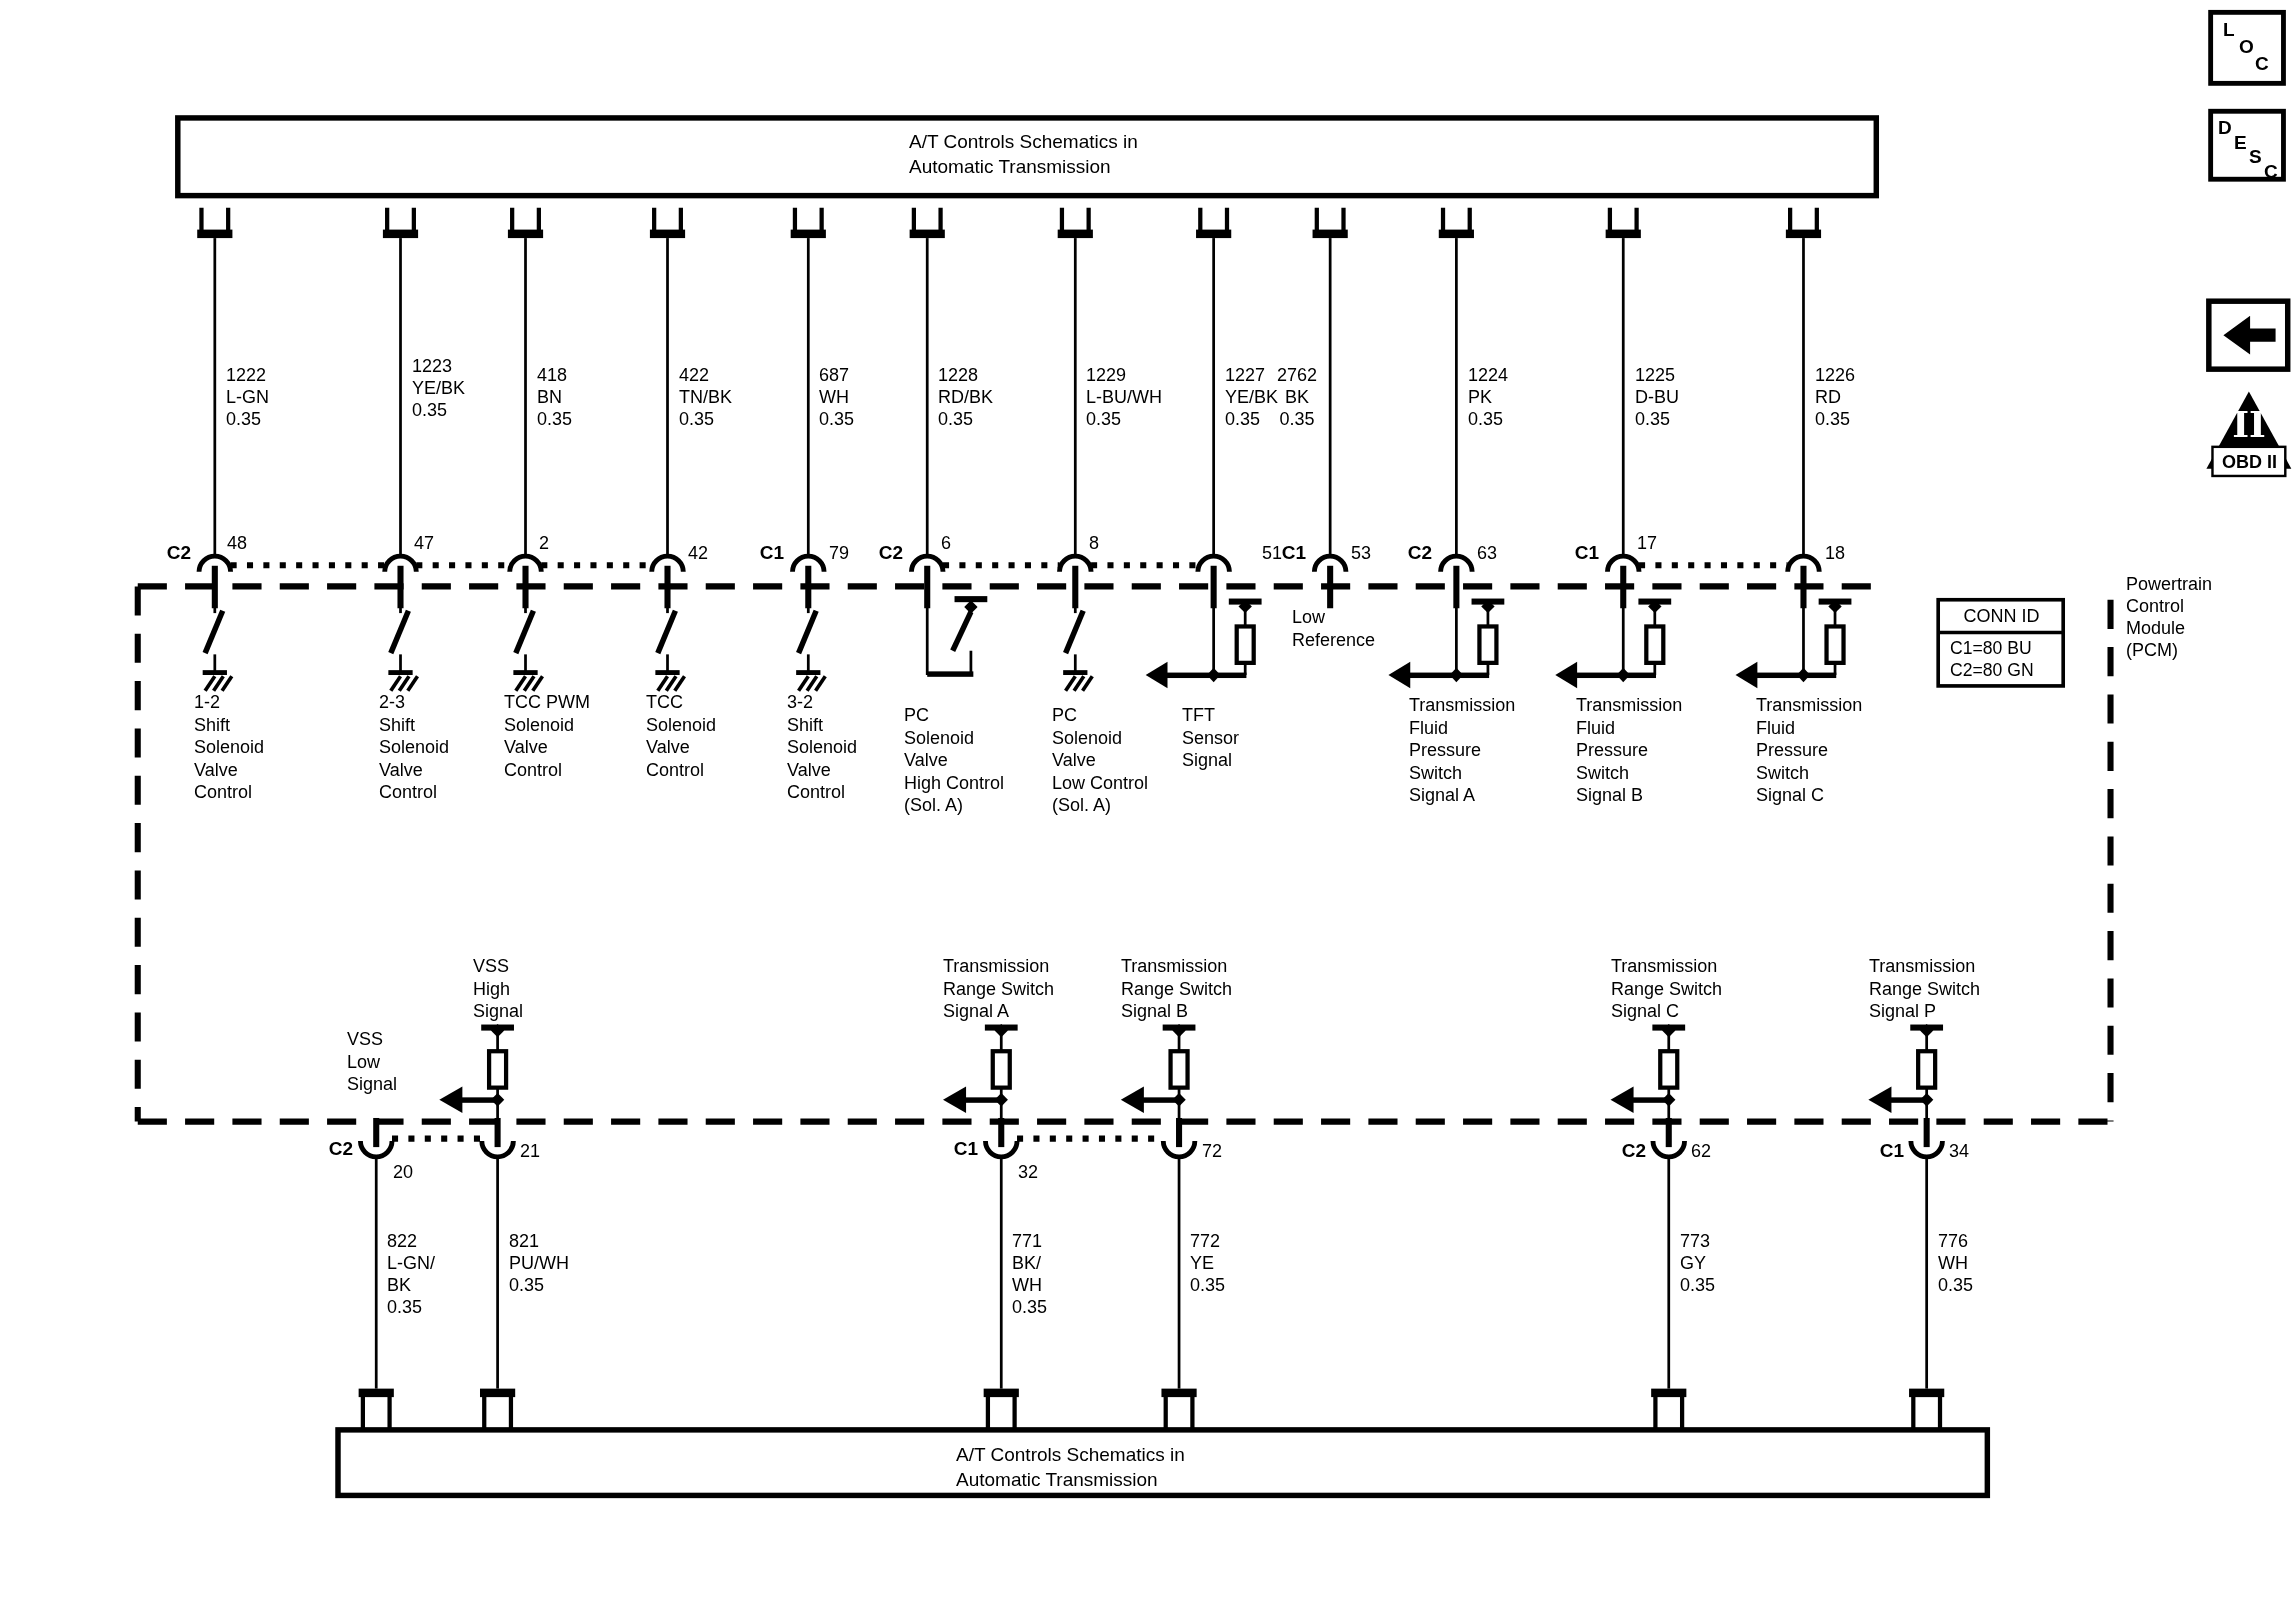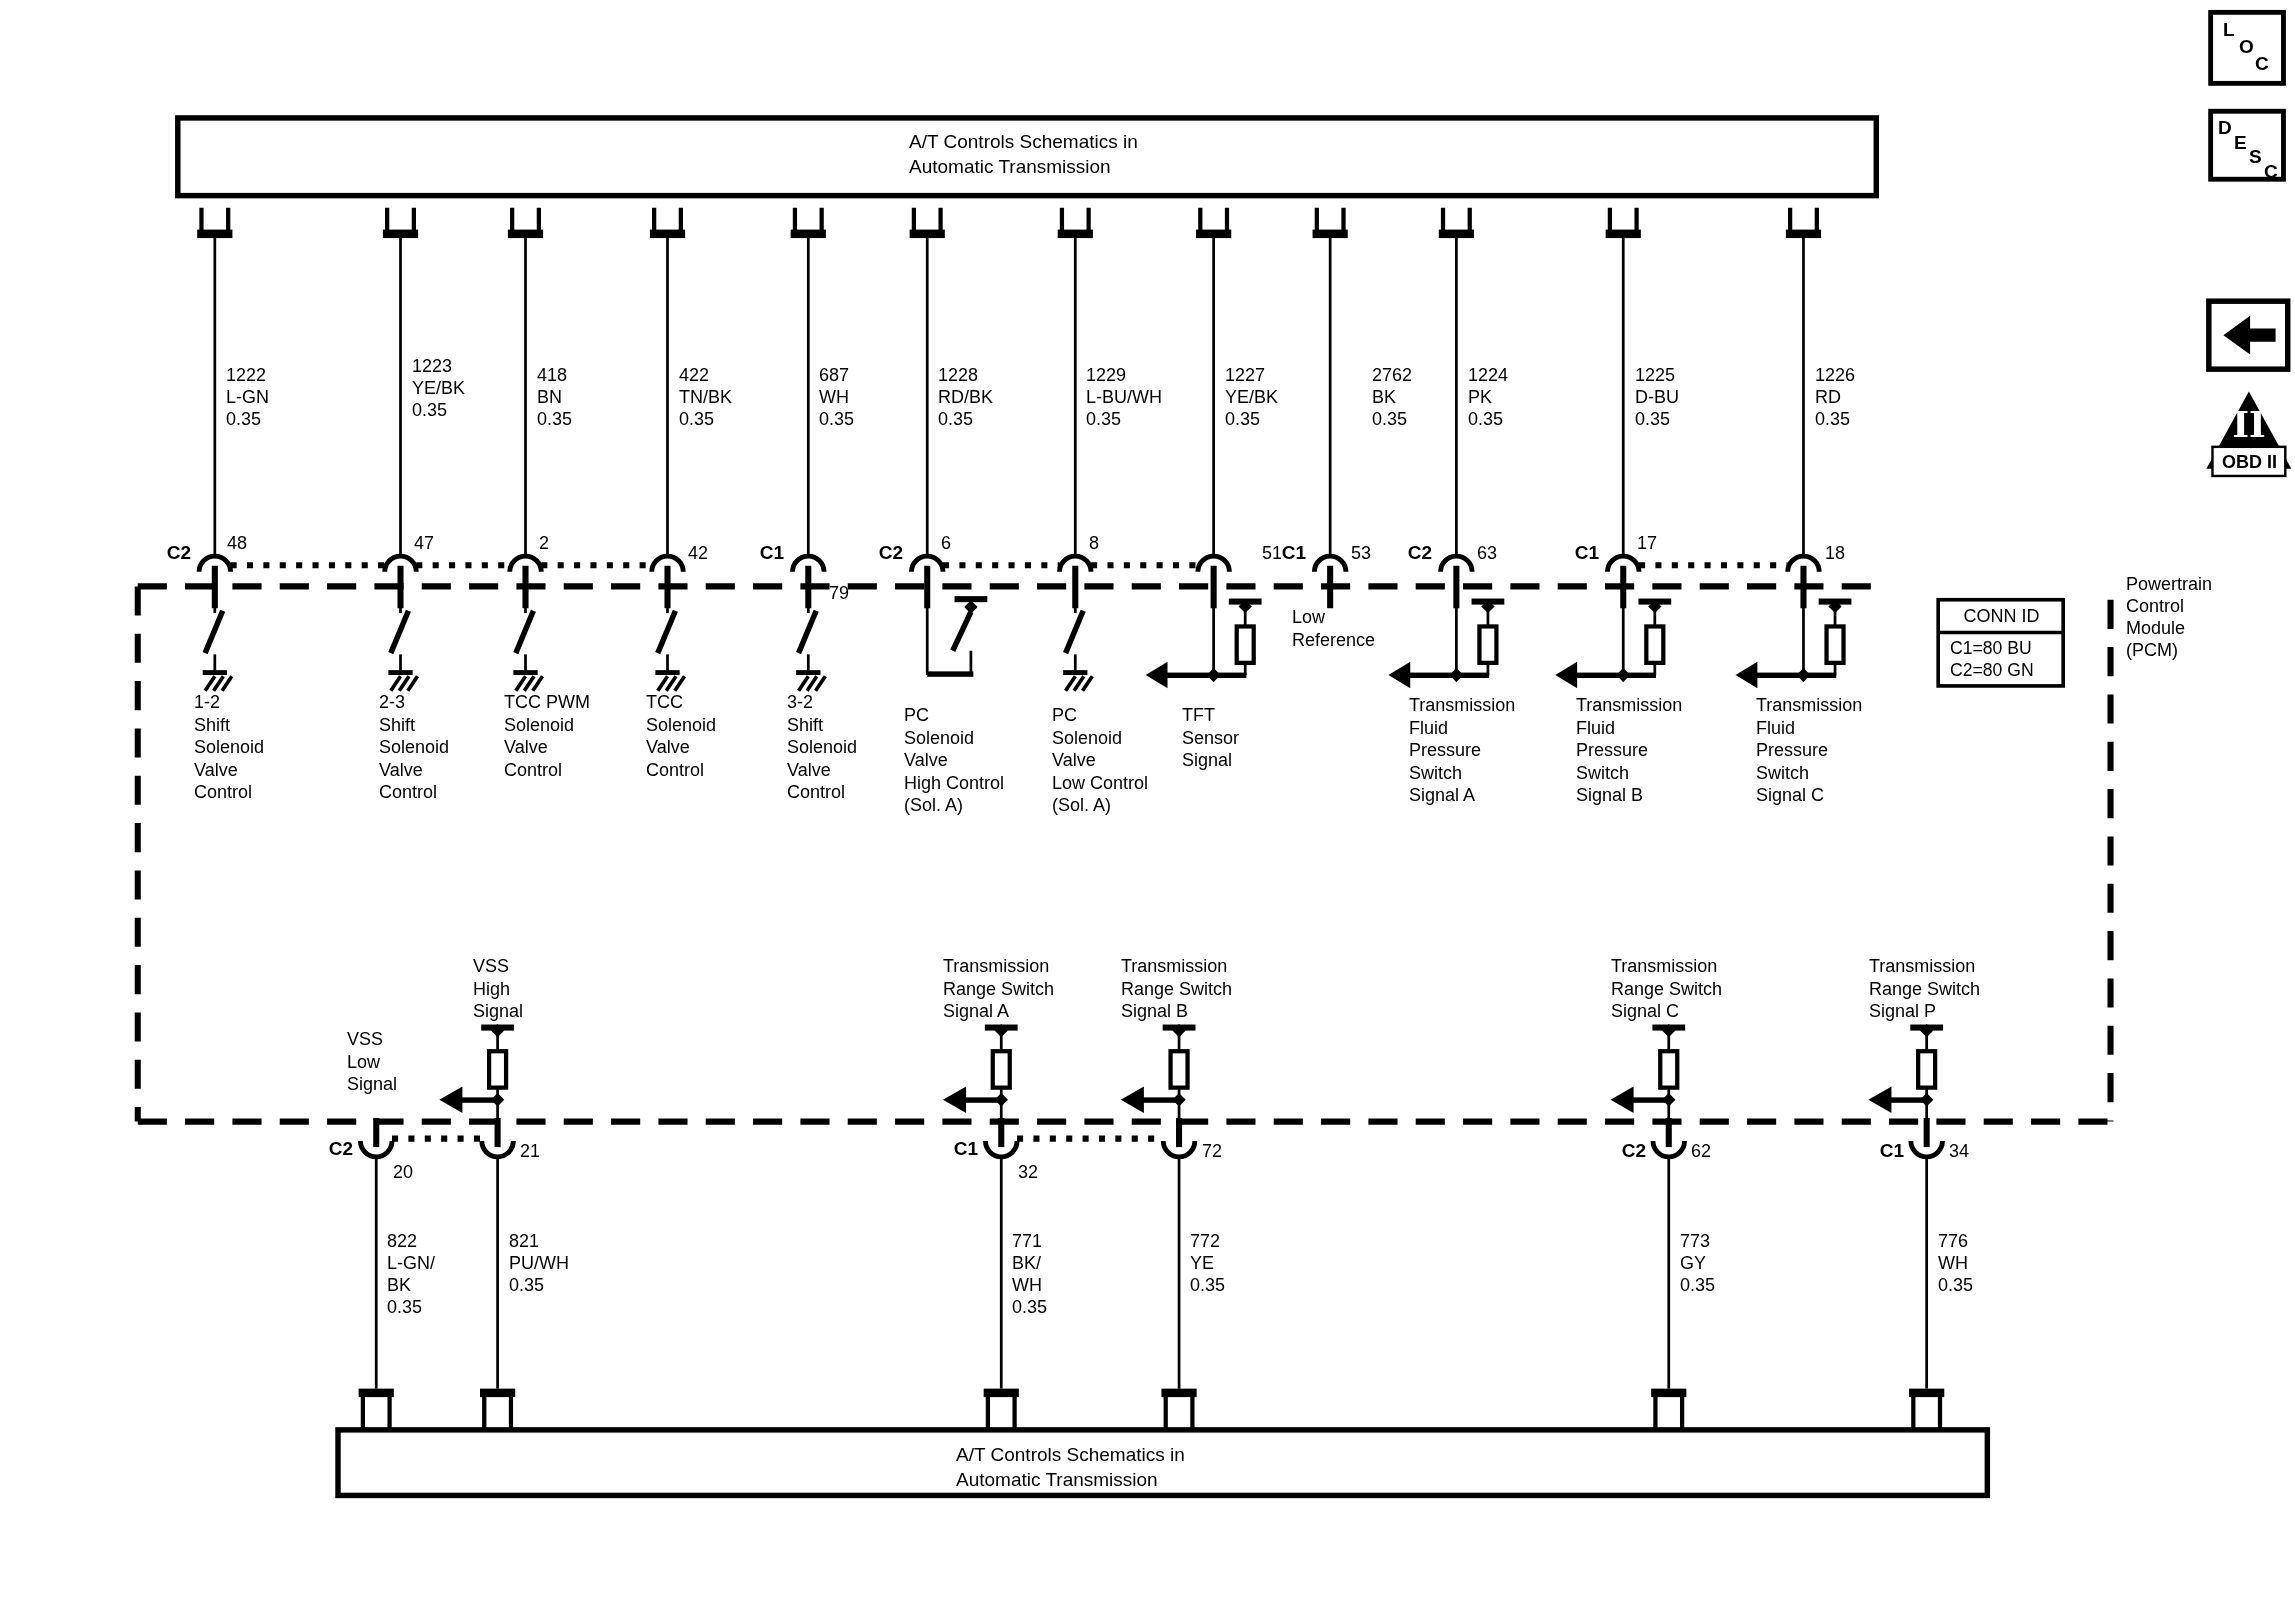--- a/index.html
+++ b/index.html
@@ -201,21 +201,21 @@
 <div class="lb" style="left:1086px;top:364px;">
       <div>1229</div>
       <div>L-BU/WH</div>
       <div>0.35</div>
     </div>
 <div class="lb" style="left:1225px;top:364px;">
       <div>1227</div>
       <div>YE/BK</div>
       <div>0.35</div>
     </div>
-<div class="lb" style="left:1372px;top:364px;">
+<div class="lb" style="left:1277px;top:364px;text-align:center;">
       <div>2762</div>
       <div>BK</div>
       <div>0.35</div>
     </div>
 <div class="lb" style="left:1468px;top:364px;">
       <div>1224</div>
       <div>PK</div>
       <div>0.35</div>
     </div>
 <div class="lb" style="left:1635px;top:364px;">
@@ -228,21 +228,21 @@
       <div>RD</div>
       <div>0.35</div>
     </div>
 
 <div class="cr" style="left:140px;top:543px;">C2</div>
 <div class="pin" style="left:227px;top:533px;">48</div>
 <div class="pin" style="left:414px;top:533px;">47</div>
 <div class="pin" style="left:539px;top:533px;">2</div>
 <div class="pin" style="left:688px;top:543px;">42</div>
 <div class="cr" style="left:733px;top:543px;">C1</div>
-<div class="pin" style="left:829px;top:543px;margin-top:40px;">79</div>
+<div class="pin" style="left:829px;top:543px;">79</div>
 <div class="cr" style="left:852px;top:543px;">C2</div>
 <div class="pin" style="left:941px;top:533px;">6</div>
 <div class="pin" style="left:1089px;top:533px;">8</div>
 <div class="pin" style="left:1235px;top:543px;margin-left:27px;">51</div>
 <div class="cr" style="left:1255px;top:543px;">C1</div>
 <div class="pin" style="left:1351px;top:543px;">53</div>
 <div class="cr" style="left:1381px;top:543px;">C2</div>
 <div class="pin" style="left:1477px;top:543px;">63</div>
 <div class="cr" style="left:1548px;top:543px;">C1</div>
 <div class="pin" style="left:1637px;top:533px;">17</div>

